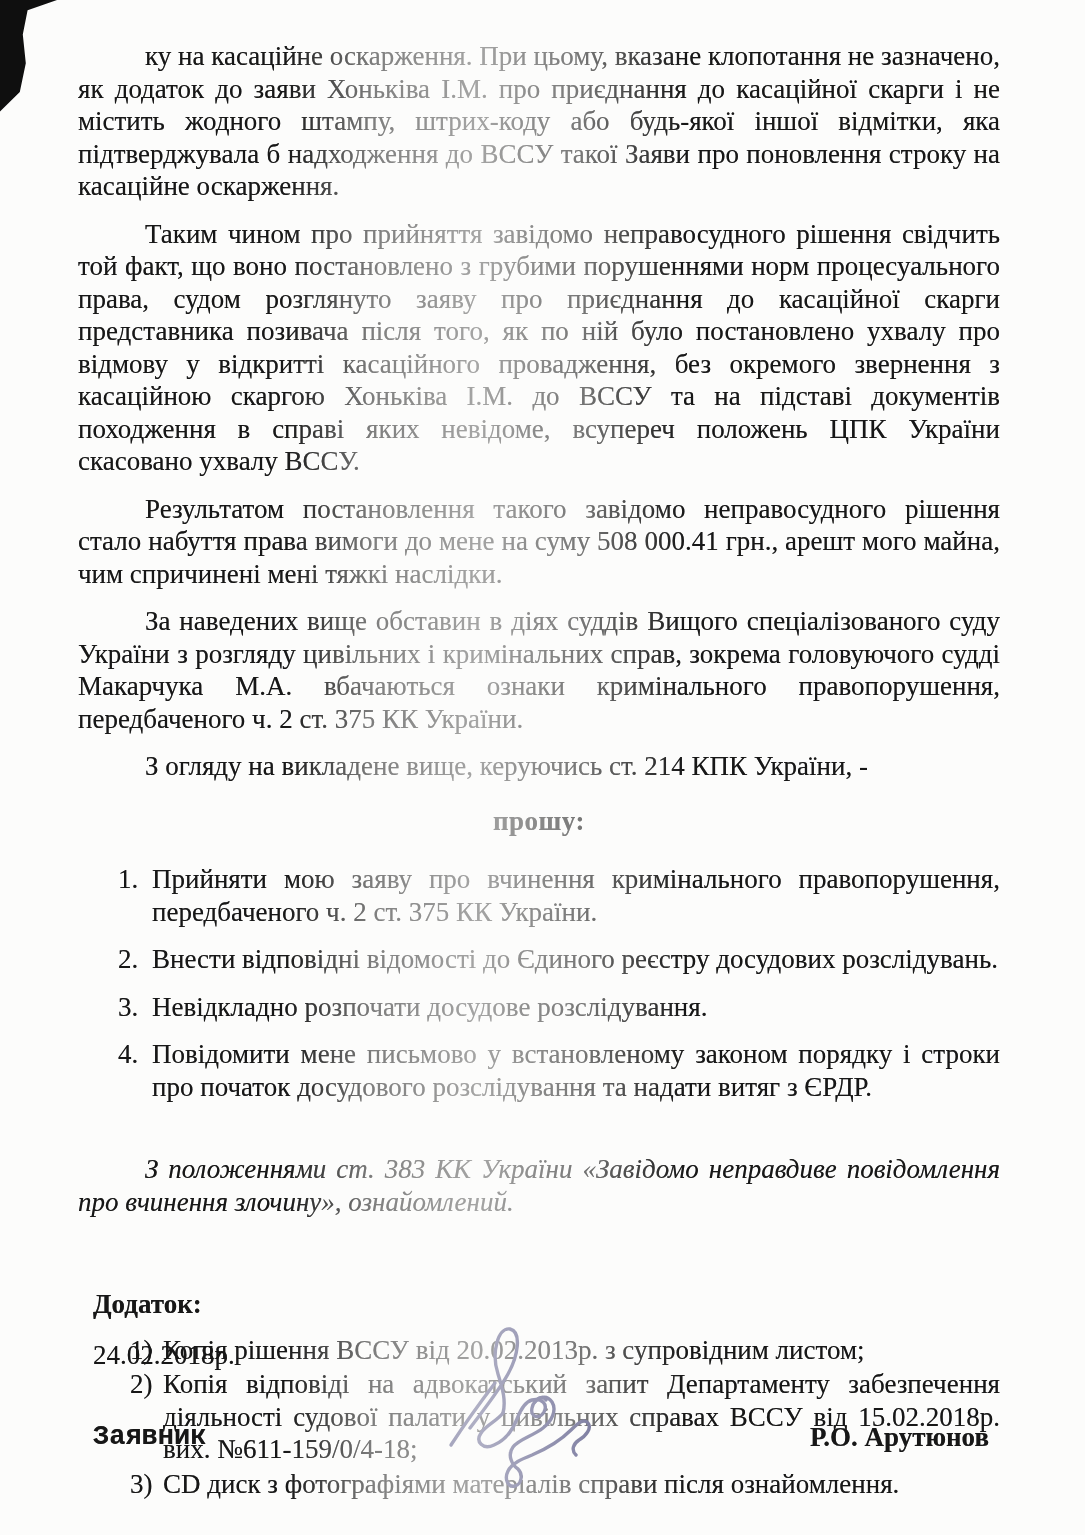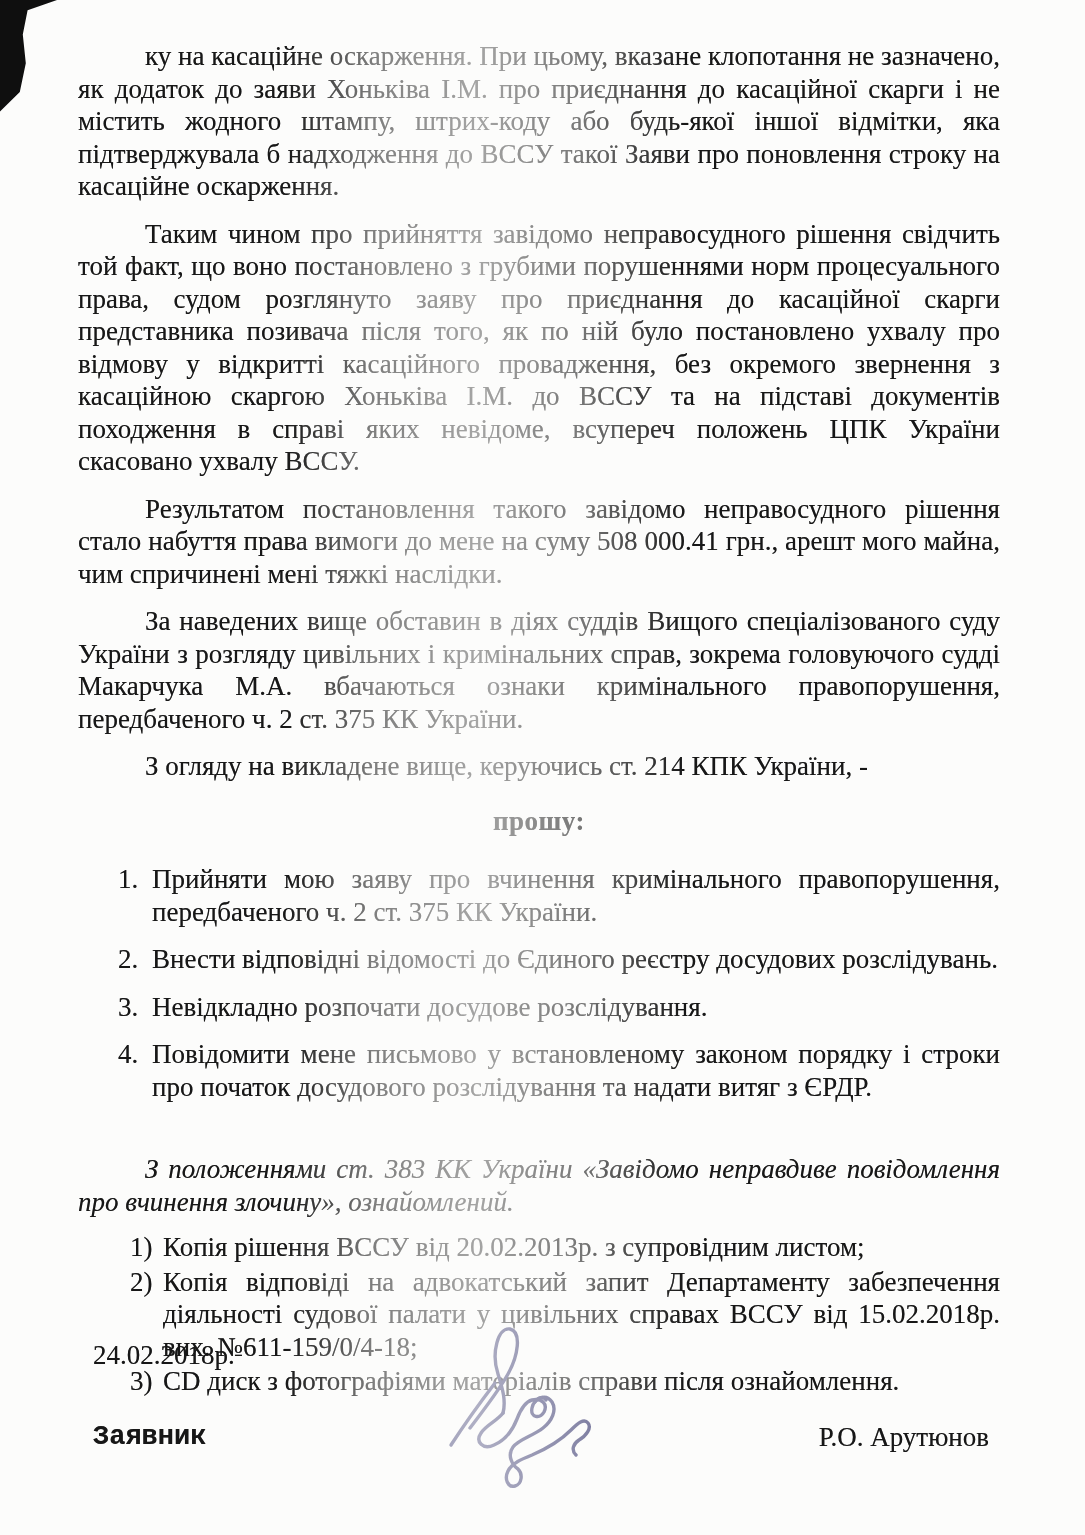--- a/index.html
+++ b/index.html
@@ -32,21 +32,21 @@
     font-style:italic; text-indent:67px;
     margin-top:50px; margin-bottom:0;
   }
   .att-heading { font-weight:bold; margin-top:70px; padding-left:15px; }
   .att-list { margin-top:13px; }
   .att-item { display:flex; margin-bottom:2px; }
   .att-num { flex:none; width:33px; margin-left:52px; }
   .att-text { flex:1; text-align:justify; }
   .footer-date { position:absolute; left:93px; top:1340px; font-size:27px; }
   .signer-role { position:absolute; left:93px; top:1422px; font-size:27px; font-weight:bold;font-family:Liberation Mono, monospace; }
-  .signer-name { position:absolute; right:96px; top:1422px; font-size:27px; font-weight:normal; }
+  .signer-name { position:absolute; right:96px; top:1422px; font-size:27px; font-weight:bold; }
   .signature { position:absolute; left:418px; top:1318px; }
   
   .corner-blot {
     position:absolute; top:0; left:0; width:60px; height:115px;
     background:#0f0f0f;
     clip-path:polygon(0 0, 95% 0, 46% 9%, 38% 30%, 43% 55%, 33% 80%, 0 97%);
   }
   .fade-band {
     position:absolute; top:0; left:285px; width:400px; height:100%;
     pointer-events:none;
@@ -91,20 +91,21 @@
       <span class="req-num">3.</span>
       <span class="req-text">Невідкладно розпочати досудове розслідування.</span>
     </div>
     <div class="req-item">
       <span class="req-num">4.</span>
       <span class="req-text">Повідомити мене письмово у встановленому законом порядку і строки про початок досудового розслідування та надати витяг з ЄРДР.</span>
     </div>
 
     <p class="ack">З положеннями ст. 383 КК України «Завідомо неправдиве повідомлення про вчинення злочину», ознайомлений.</p>
 
+    <p class="att-heading">Додаток:</p>
 
     <div class="att-list">
       <div class="att-item">
         <span class="att-num">1)</span>
         <span class="att-text">Копія рішення ВССУ від 20.02.2013р. з супровідним листом;</span>
       </div>
       <div class="att-item">
         <span class="att-num">2)</span>
         <span class="att-text">Копія відповіді на адвокатський запит Департаменту забезпечення діяльності судової палати у цивільних справах ВССУ від 15.02.2018р. вих. №611-159/0/4-18;</span>
       </div>

